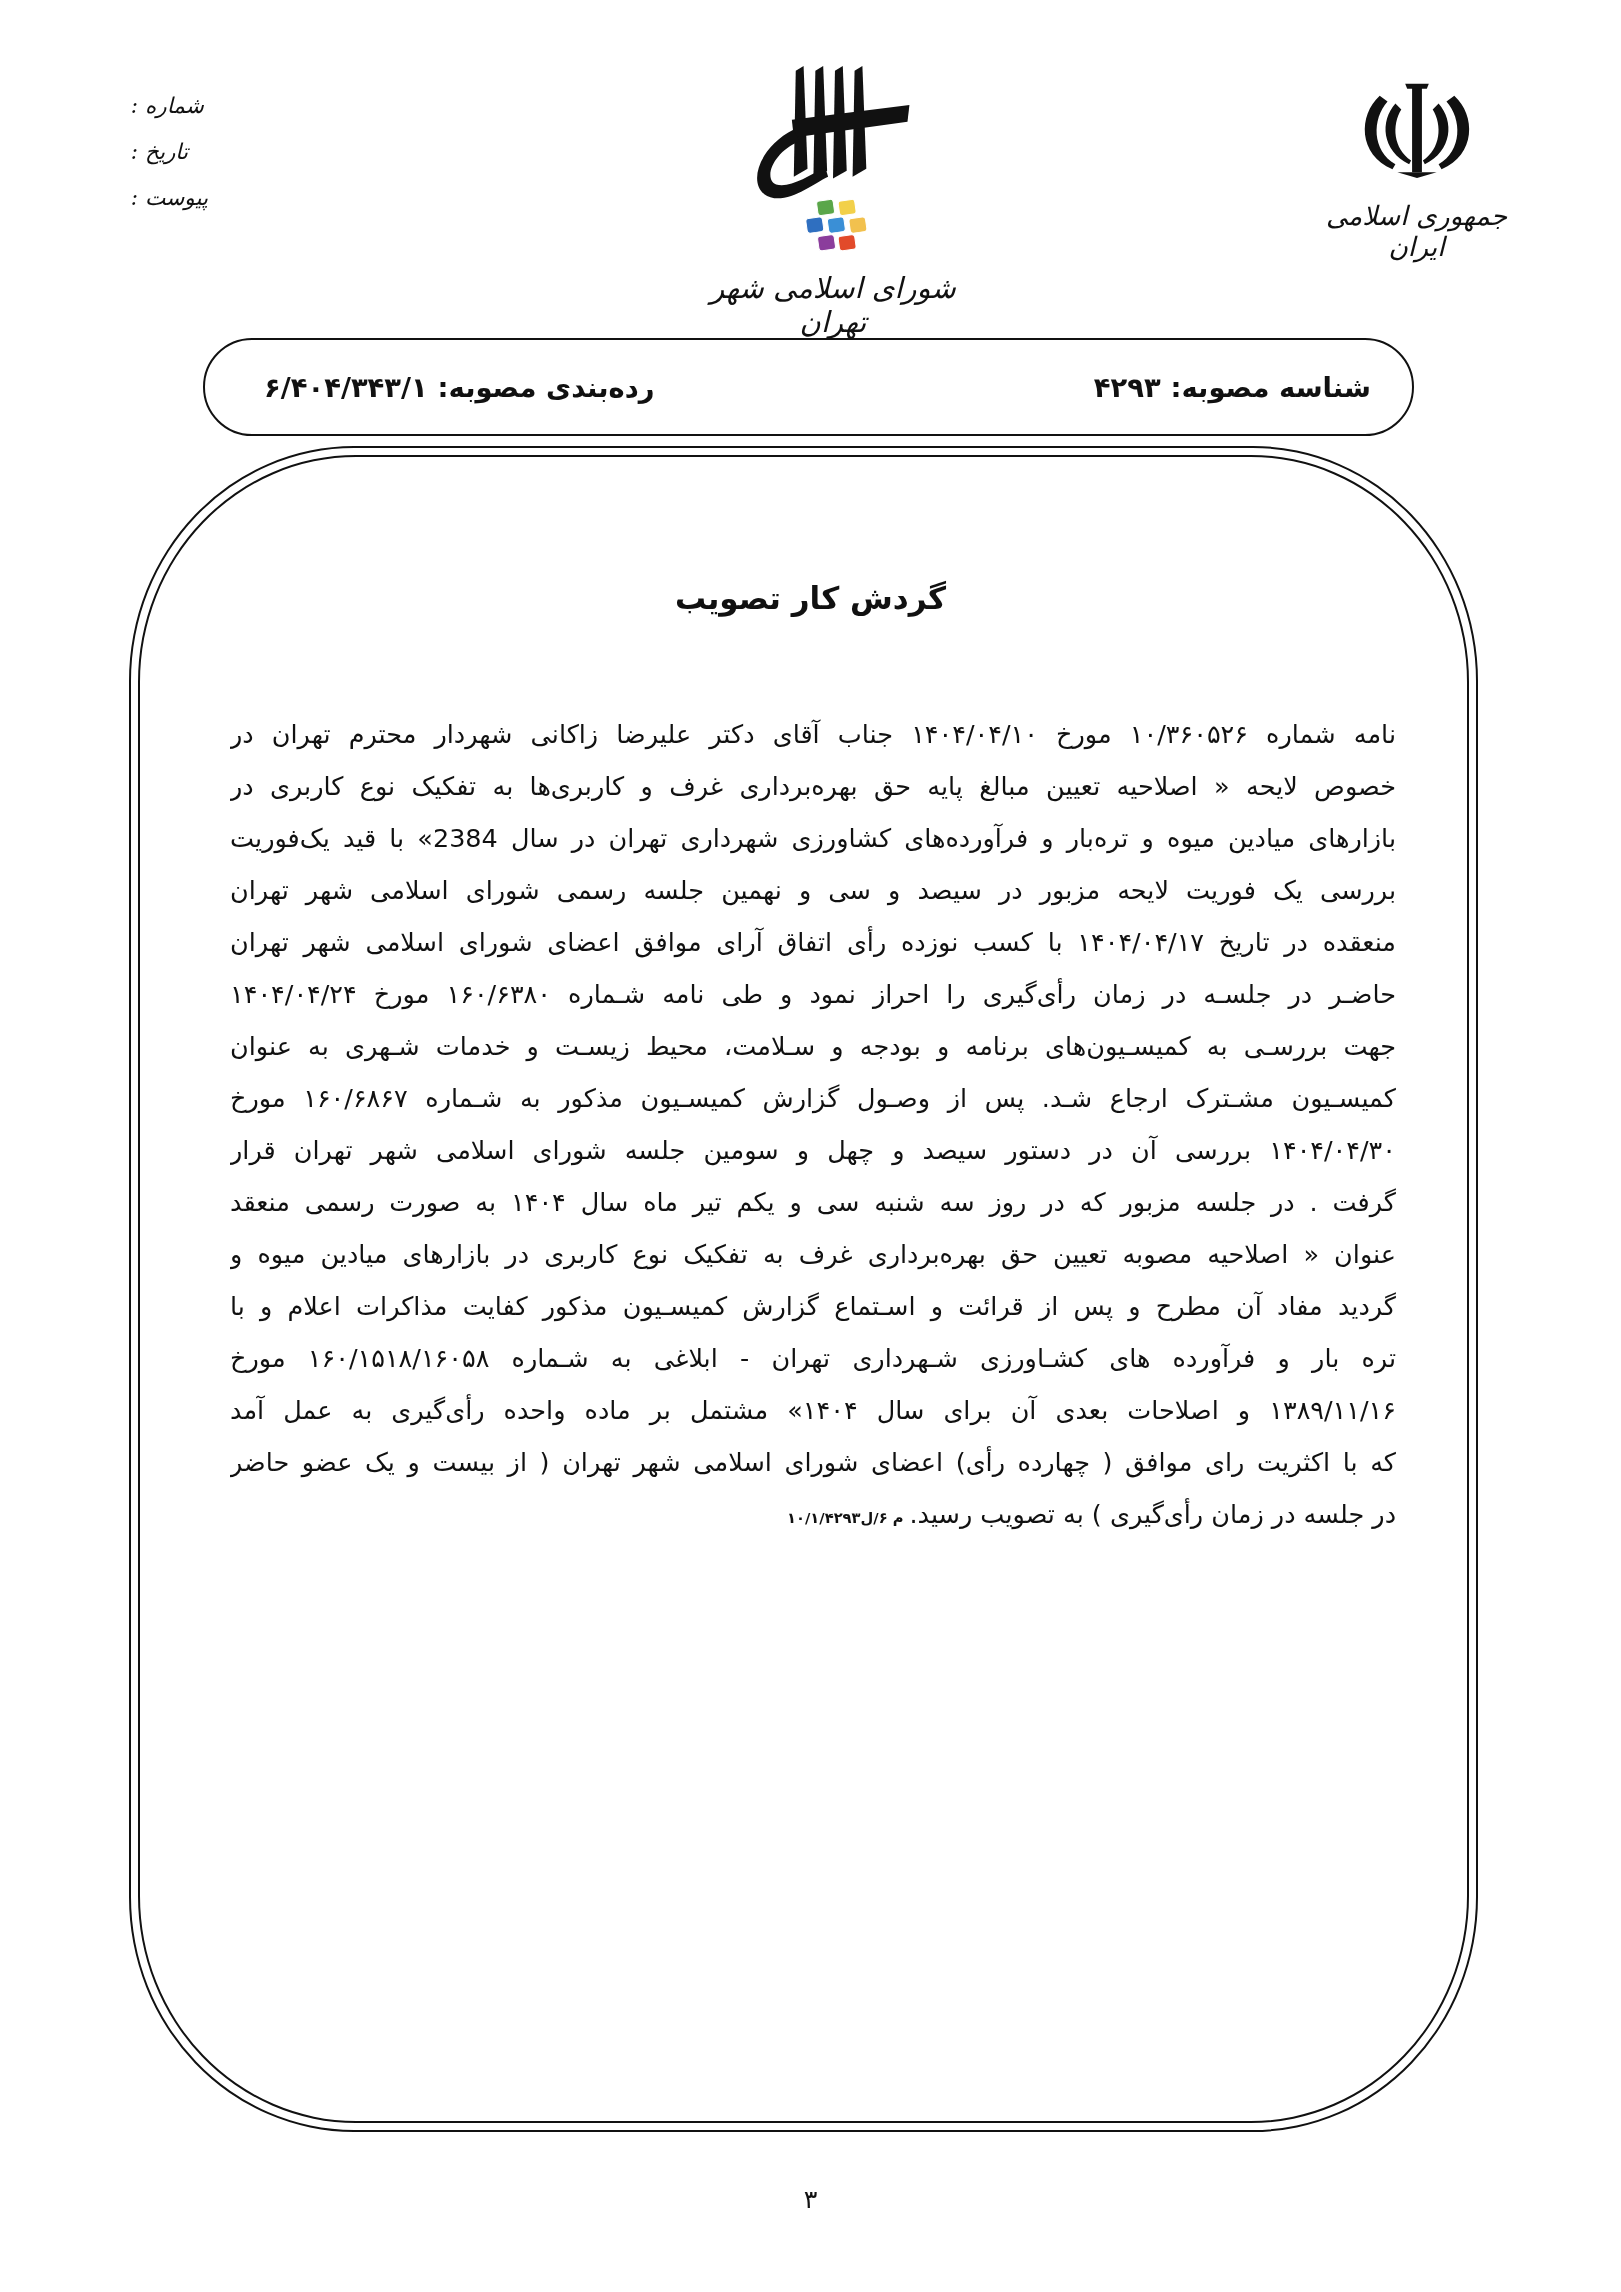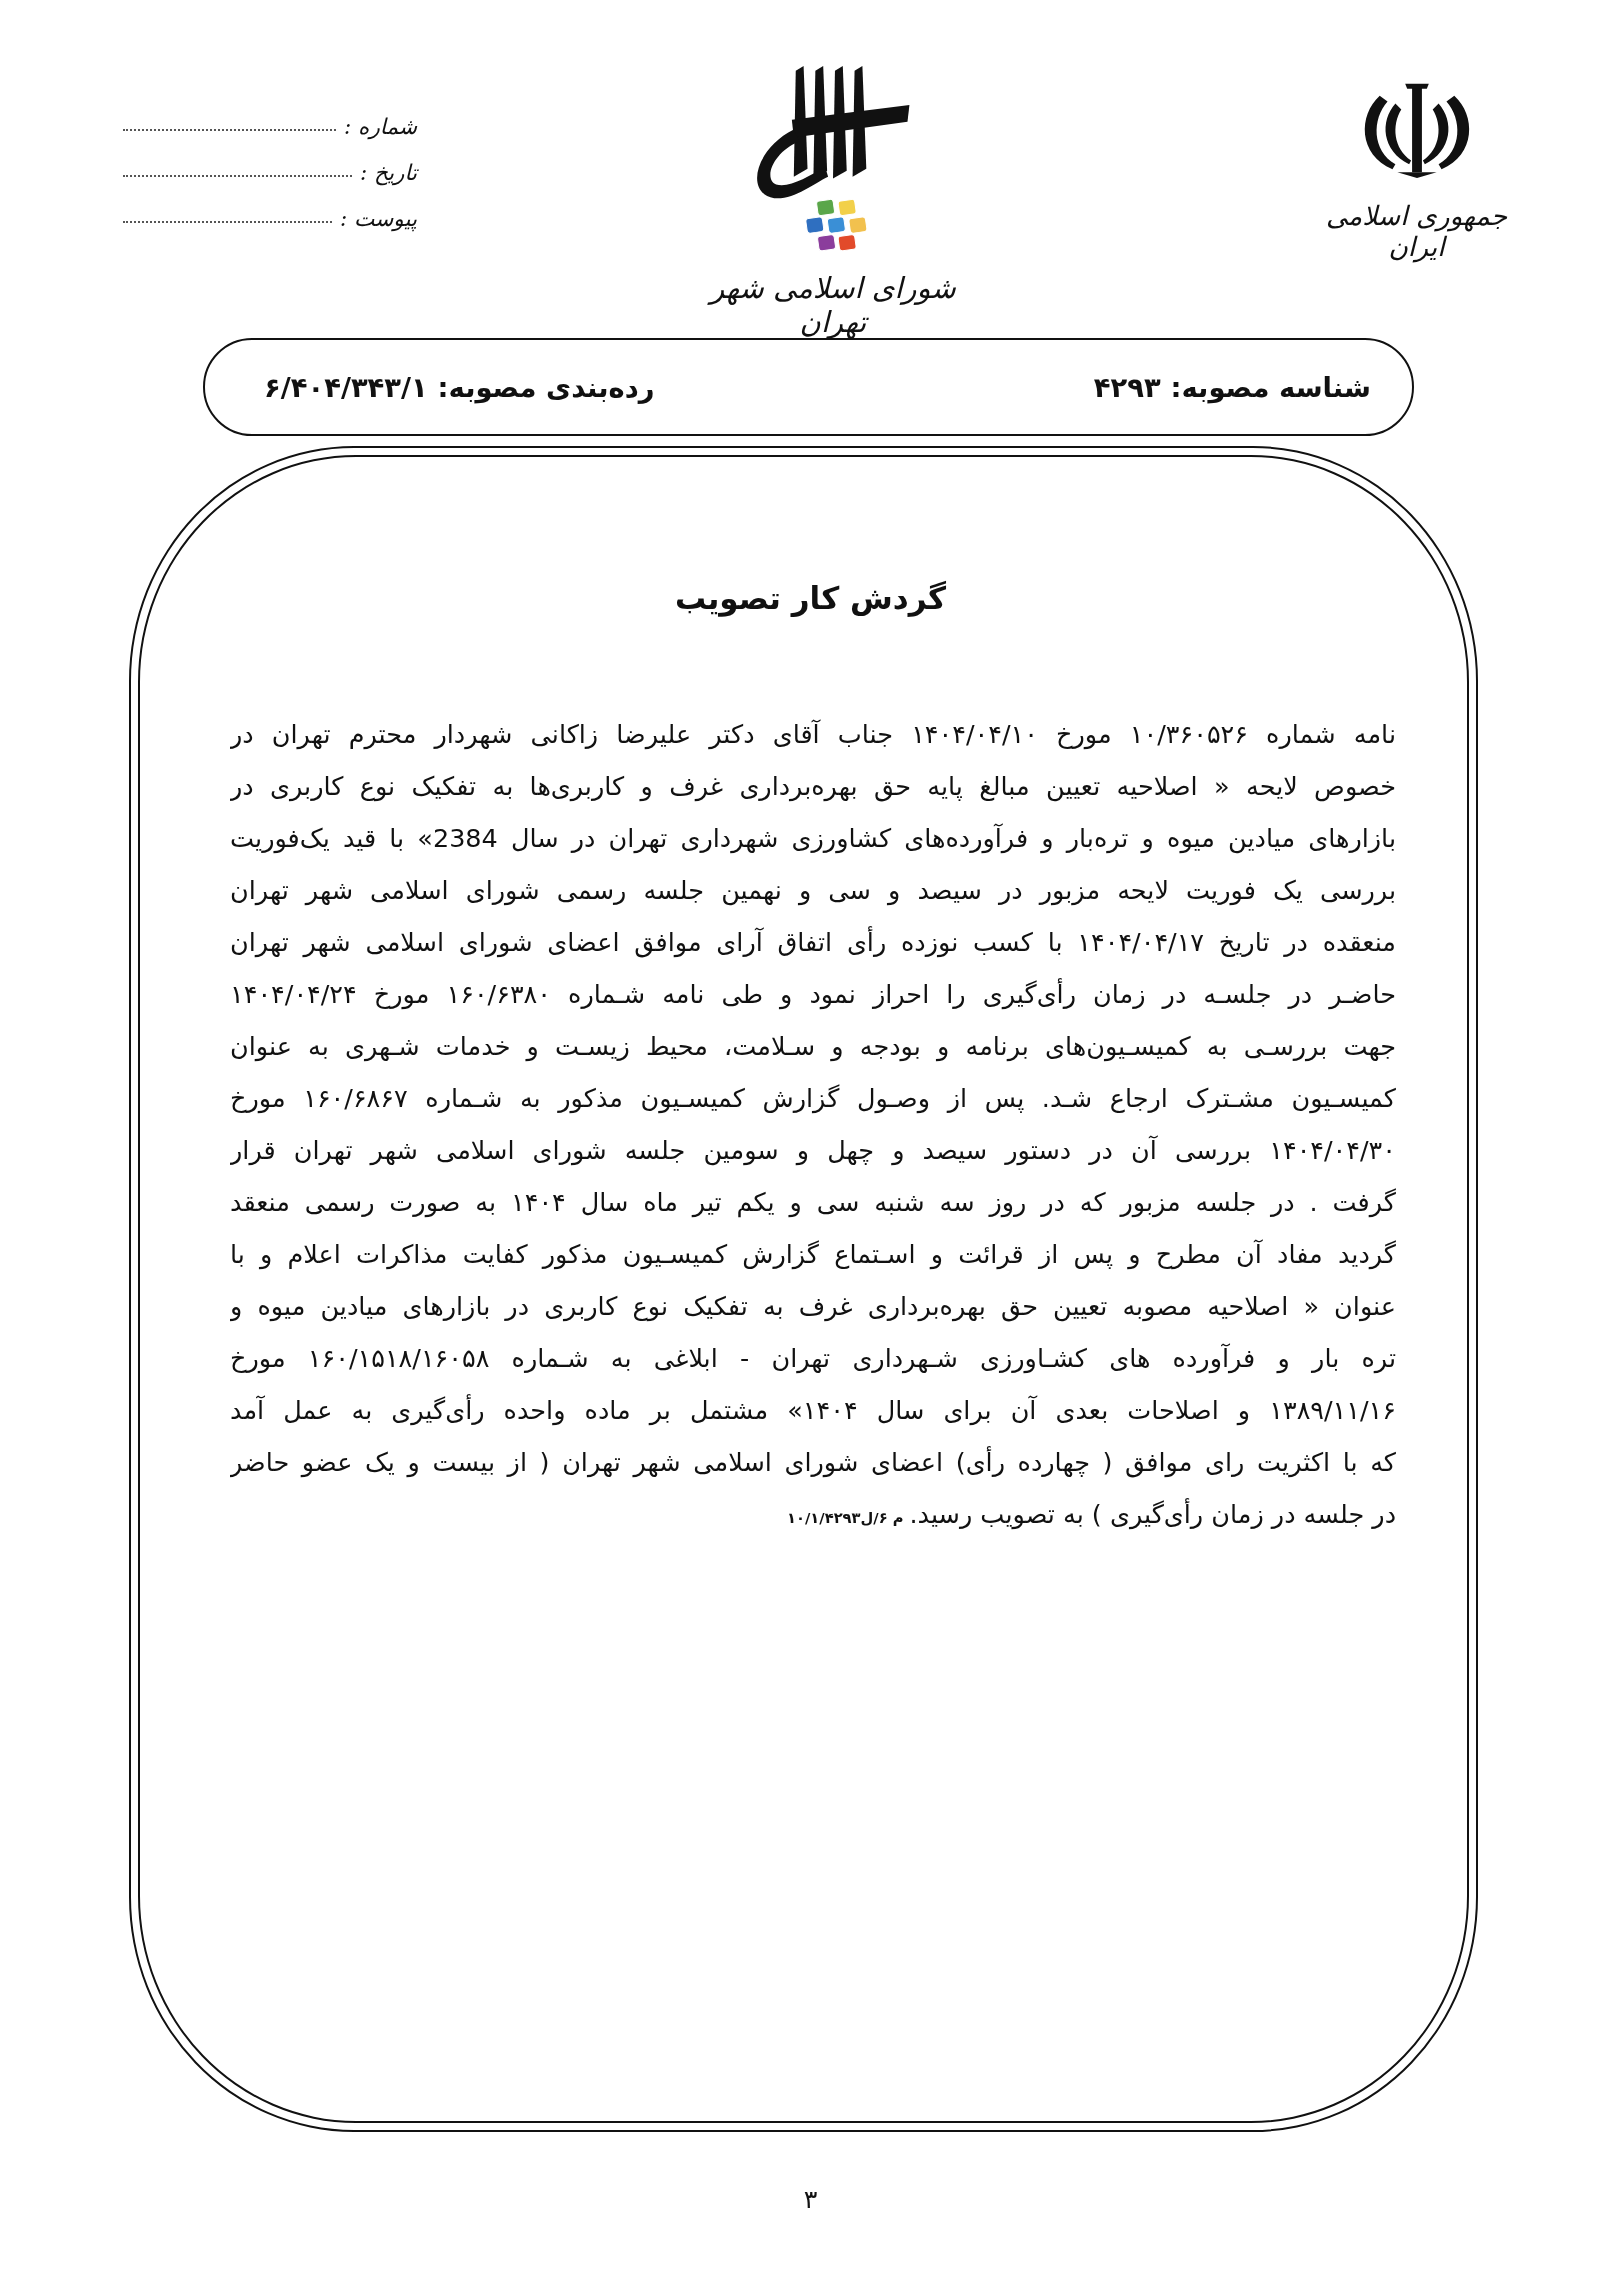--- a/index.html
+++ b/index.html
@@ -19,21 +19,21 @@
     
     .ref-fields {
       position: absolute;
       left: 123px;
       top: 93px;
       width: 294px;
       direction: rtl;
     }
     .ref-row {
       display: flex;
-      flex-direction: row;
+      flex-direction: column;
       align-items: flex-end;
       height: 46px;
     }
     .ref-label {
       font-family: "DejaVu Serif", serif;
       font-style: italic;
       font-size: 21.6px;
       white-space: nowrap;
       padding-left: 7.8px;
     }
@@ -246,22 +246,22 @@
   <span class="doc-line">نامه شماره ۱۰/۳۶۰۵۲۶ مورخ ۱۴۰۴/۰۴/۱۰ جناب آقای دکتر علیرضا زاکانی  شهردار محترم تهران در</span>
   <span class="doc-line">خصوص لایحه « اصلاحیه تعیین مبالغ پایه حق بهره‌برداری غرف و کاربری‌ها به تفکیک نوع کاربری در</span>
   <span class="doc-line">بازارهای میادین میوه و تره‌بار و فرآورده‌های کشاورزی شهرداری تهران در سال 2384» با قید یک‌فوریت</span>
   <span class="doc-line">بررسی یک فوریت لایحه مزبور در  سیصد و  سی و نهمین  جلسه رسمی  شورای اسلامی  شهر تهران</span>
   <span class="doc-line">منعقده در تاریخ ۱۴۰۴/۰۴/۱۷ با کسب نوزده رأی اتفاق آرای موافق اعضای شورای اسلامی شهر تهران</span>
   <span class="doc-line">حاضـر در جلسـه در زمان رأی‌گیری را احراز نمود و طی نامه شـماره ۱۶۰/۶۳۸۰ مورخ ۱۴۰۴/۰۴/۲۴</span>
   <span class="doc-line">جهت بررسـی به کمیسـیون‌های برنامه و بودجه و سـلامت، محیط زیسـت و خدمات شـهری به عنوان</span>
   <span class="doc-line">کمیسـیون مشـترک ارجاع شـد. پس از وصـول گزارش کمیسـیون مذکور به شـماره ۱۶۰/۶۸۶۷ مورخ</span>
   <span class="doc-line">۱۴۰۴/۰۴/۳۰ بررسی آن در دستور  سیصد و چهل و  سومین جلسه   شورای اسلامی  شهر تهران قرار</span>
   <span class="doc-line">گرفت . در جلسه مزبور که در روز  سه  شنبه  سی و یکم تیر ماه  سال ۱۴۰۴ به  صورت رسمی منعقد</span>
+  <span class="doc-line">عنوان «  اصلاحیه مصوبه تعیین حق بهره‌برداری غرف به تفکیک نوع کاربری در بازارهای میادین میوه و</span>
   <span class="doc-line">گردید مفاد آن مطرح و پس از قرائت و اسـتماع گزارش کمیسـیون مذکور کفایت مذاکرات اعلام و با</span>
-  <span class="doc-line">عنوان «  اصلاحیه مصوبه تعیین حق بهره‌برداری غرف به تفکیک نوع کاربری در بازارهای میادین میوه و</span>
   <span class="doc-line">تره بار و فرآورده های کشـاورزی شـهرداری تهران - ابلاغی  به  شـماره ۱۶۰/۱۵۱۸/۱۶۰۵۸ مورخ</span>
   <span class="doc-line">۱۳۸۹/۱۱/۱۶ و اصلاحات بعدی آن برای  سال ۱۴۰۴»  مشتمل بر ماده واحده رأی‌گیری به عمل آمد</span>
   <span class="doc-line">که با اکثریت رای موافق ( چهارده رأی) اعضای شورای اسلامی شهر تهران ( از بیست و یک عضو حاضر</span>
   <span class="doc-line last"><span>در جلسه در زمان رأی‌گیری ) به تصویب رسید.</span><span class="ref-code">م ۶/ل۱۰/۱/۴۲۹۳</span></span>
 </div>
 
 <div class="page-number">۳</div>
 
 
 </body></html>

